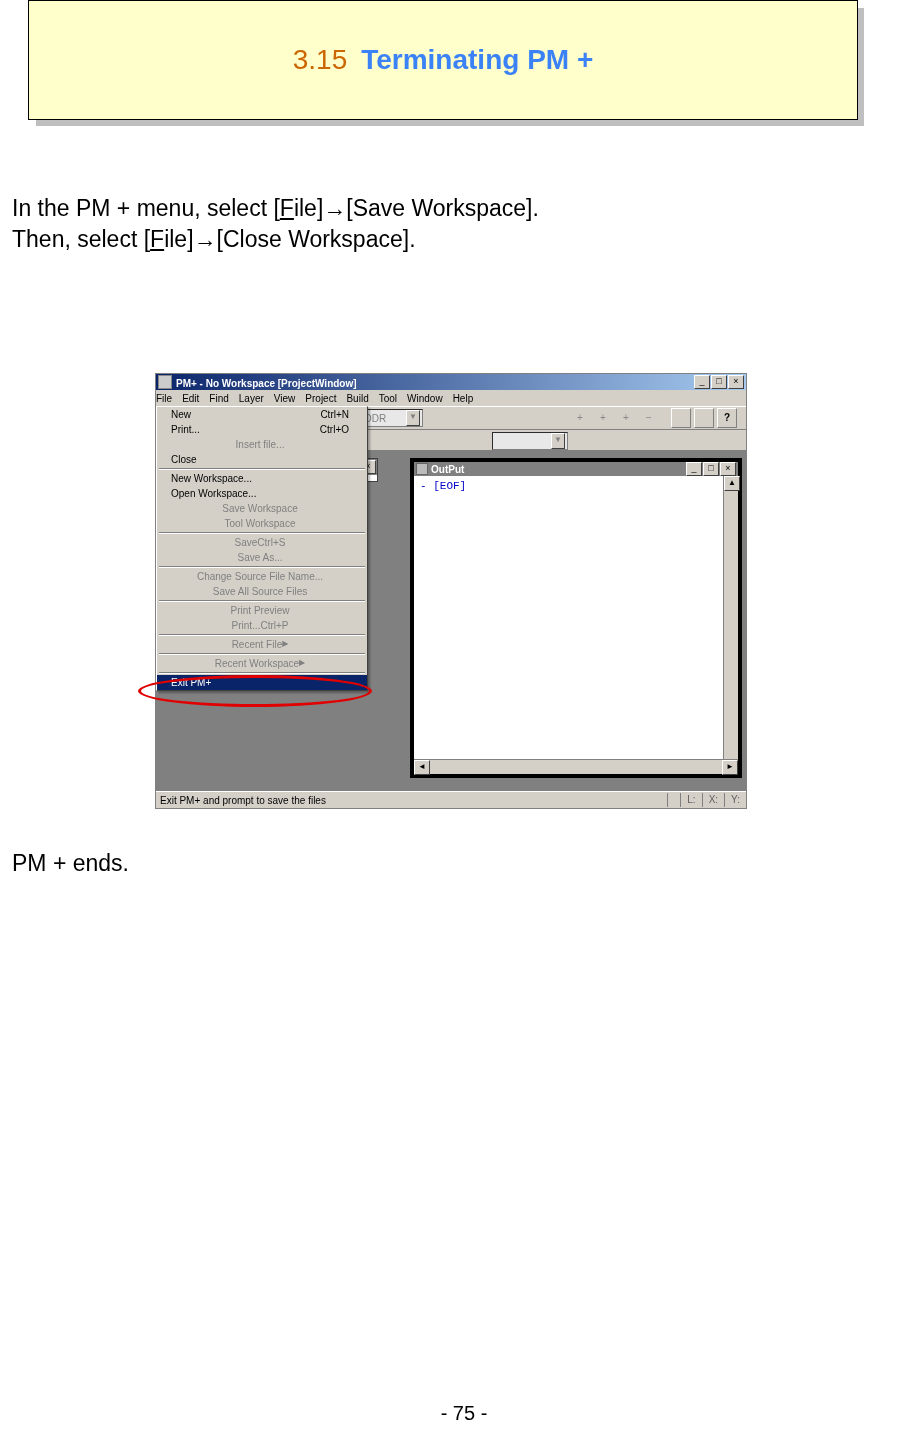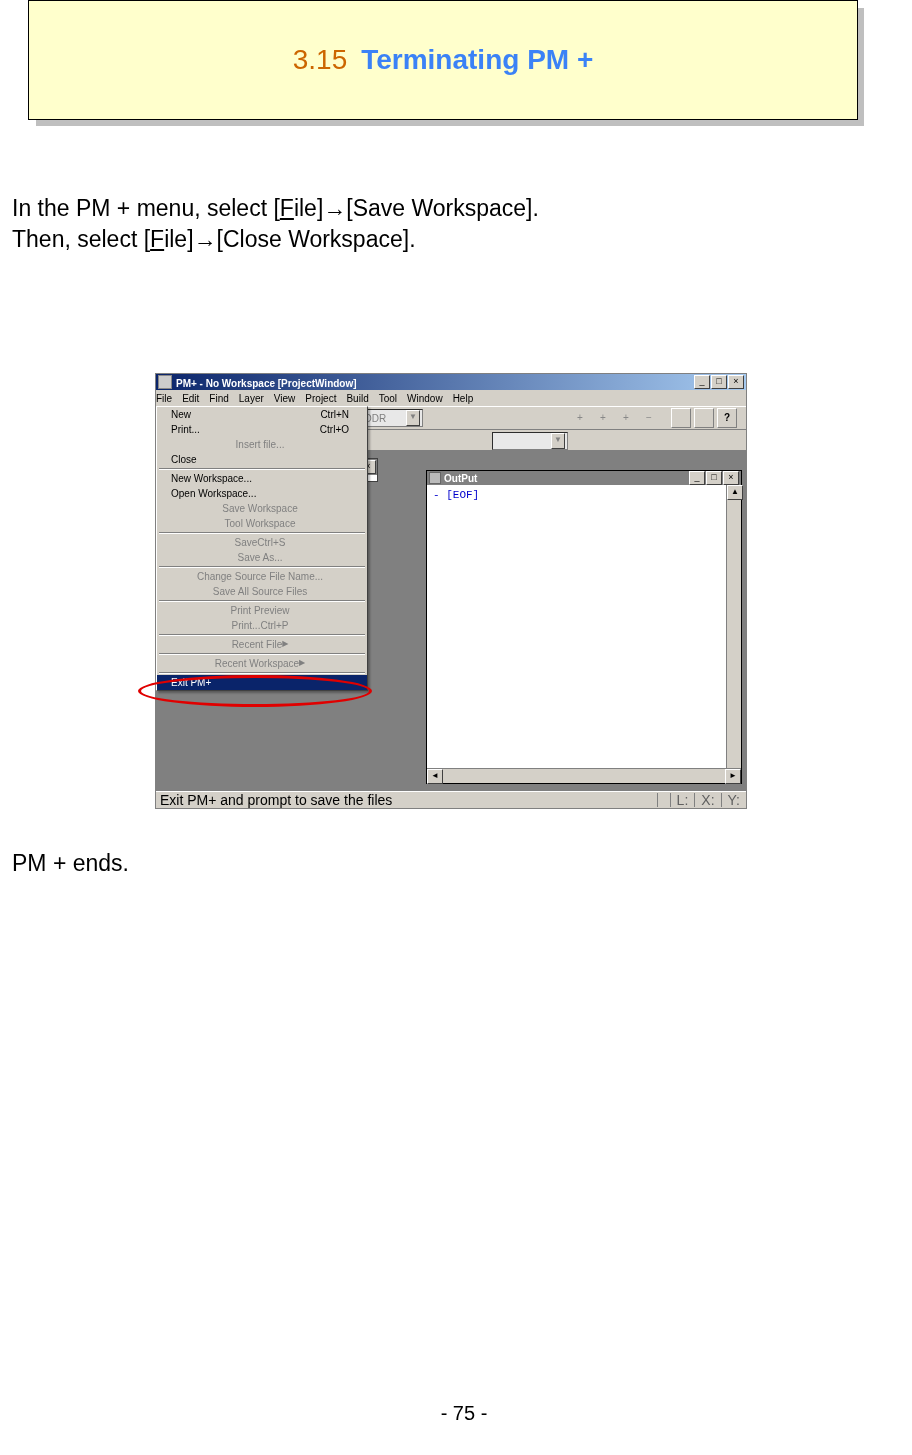--- a/index.html
+++ b/index.html
@@ -141,21 +141,21 @@
     position: absolute;
     left: 0; right: 0; top: 76px; bottom: 16px;
     background: #808080;
   }
   .ss-status {
     position: absolute;
     left: 0; right: 0; bottom: 0; height: 16px;
     background: #d4d0c8;
     border-top: 1px solid #fff;
     display: flex; align-items: center;
-    font-size: 14px;
+    font-size: 10px;
     padding-left: 4px;
   }
   .ss-status .cells {
     margin-left: auto; display: flex;
   }
   .ss-status .cell {
     border-left: 1px solid #808080;
     padding: 0 6px; height: 14px; line-height: 14px;
     color: #606060;
   }
@@ -163,22 +163,22 @@
     position: absolute;
     left: 92px; top: 84px; width: 128px; height: 22px;
     background: #fff; border: 1px solid #404040;
   }
   .proj-titlebar {
     background: #808080; height: 14px;
     display: flex; justify-content: flex-end; gap: 1px; padding: 1px;
   }
   .out-window {
     position: absolute;
-    left: 270px; top: 84px; right: 4px; height: 312px;
-    background: #fff; border: 1px solid #000000; margin-top: 12px;
+    left: 254px; top: 84px; right: 4px; height: 312px;
+    background: #fff; border: 4px solid #000000;
   }
   .out-titlebar {
     background: #808080; height: 14px;
     display: flex; justify-content: space-between; align-items: center;
     padding: 0 2px;
   }
   .out-titlebar .ot-left {
     display: flex; align-items: center; gap: 3px;
     color: #fff; font-weight: bold; font-size: 10px;
   }

